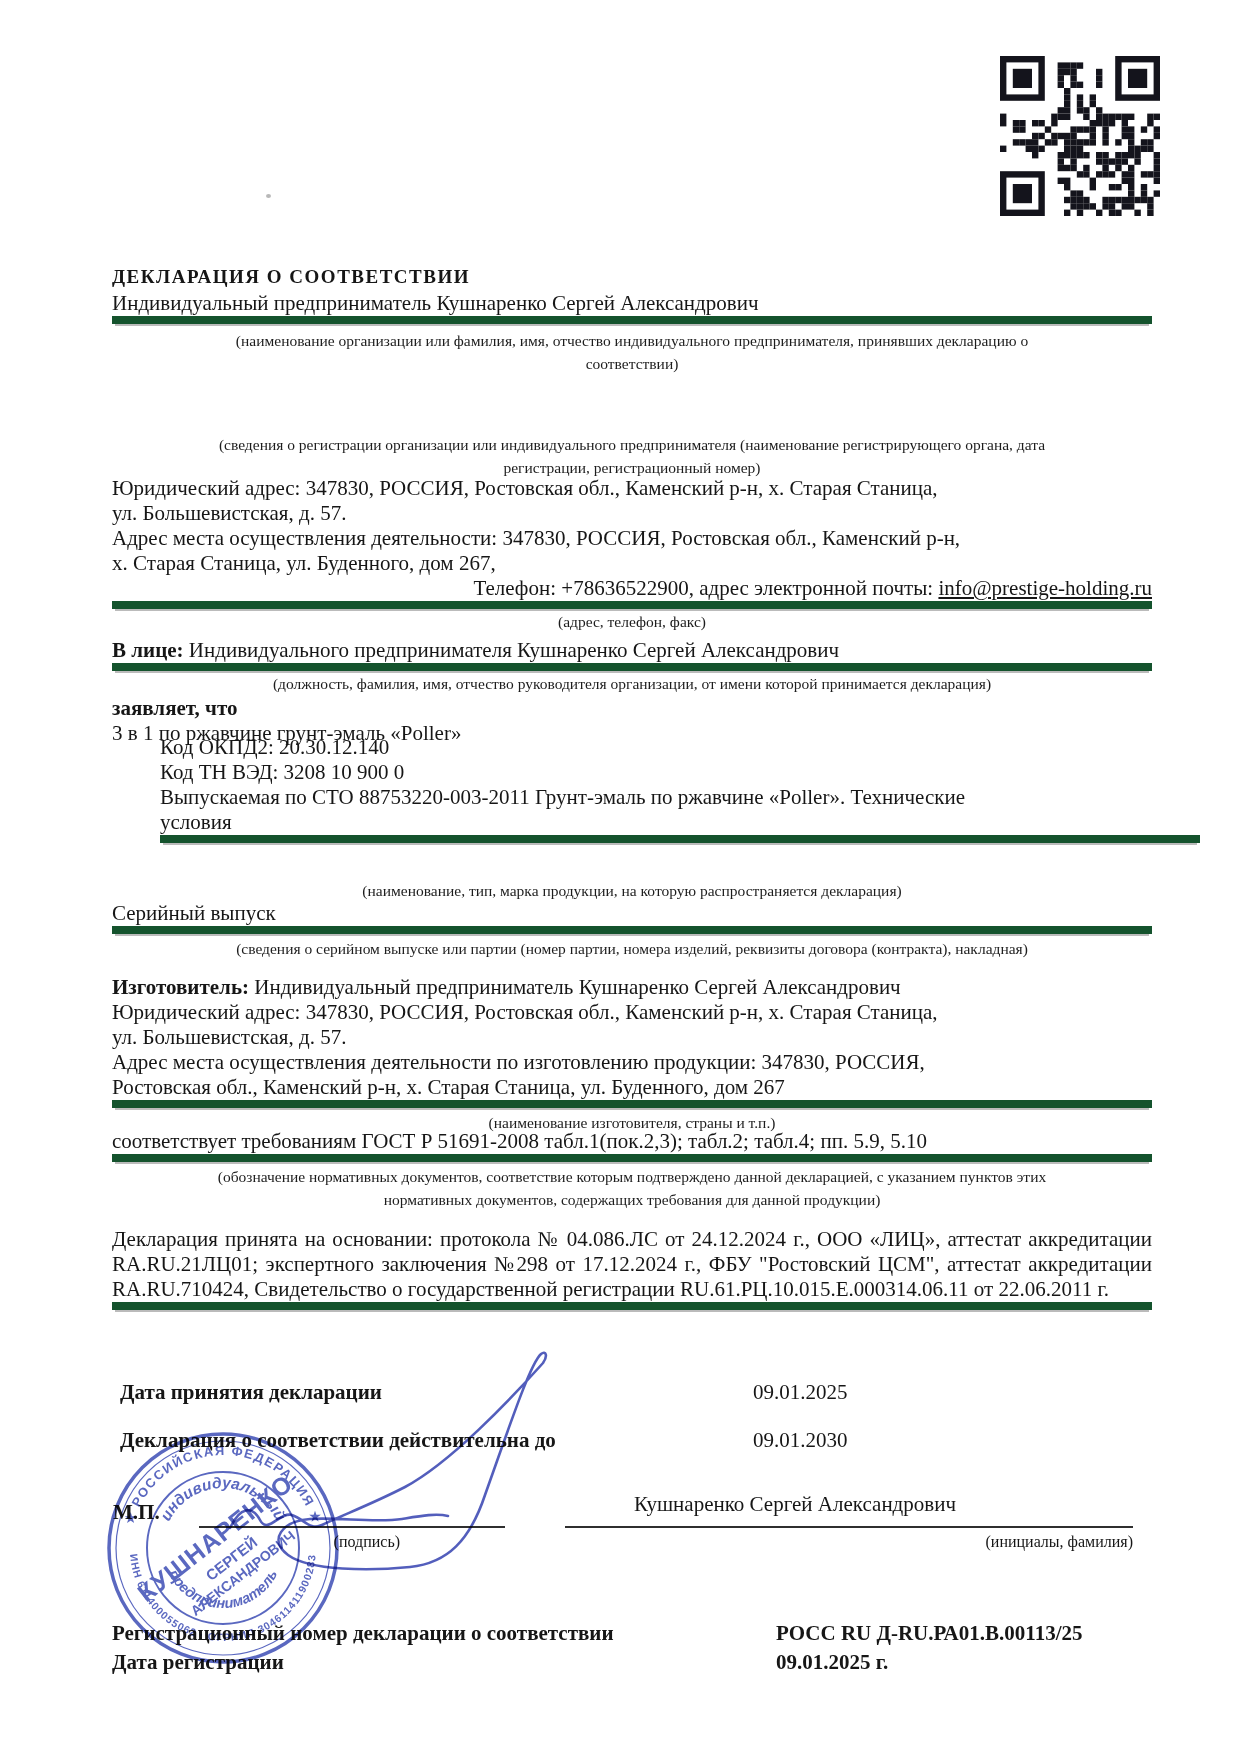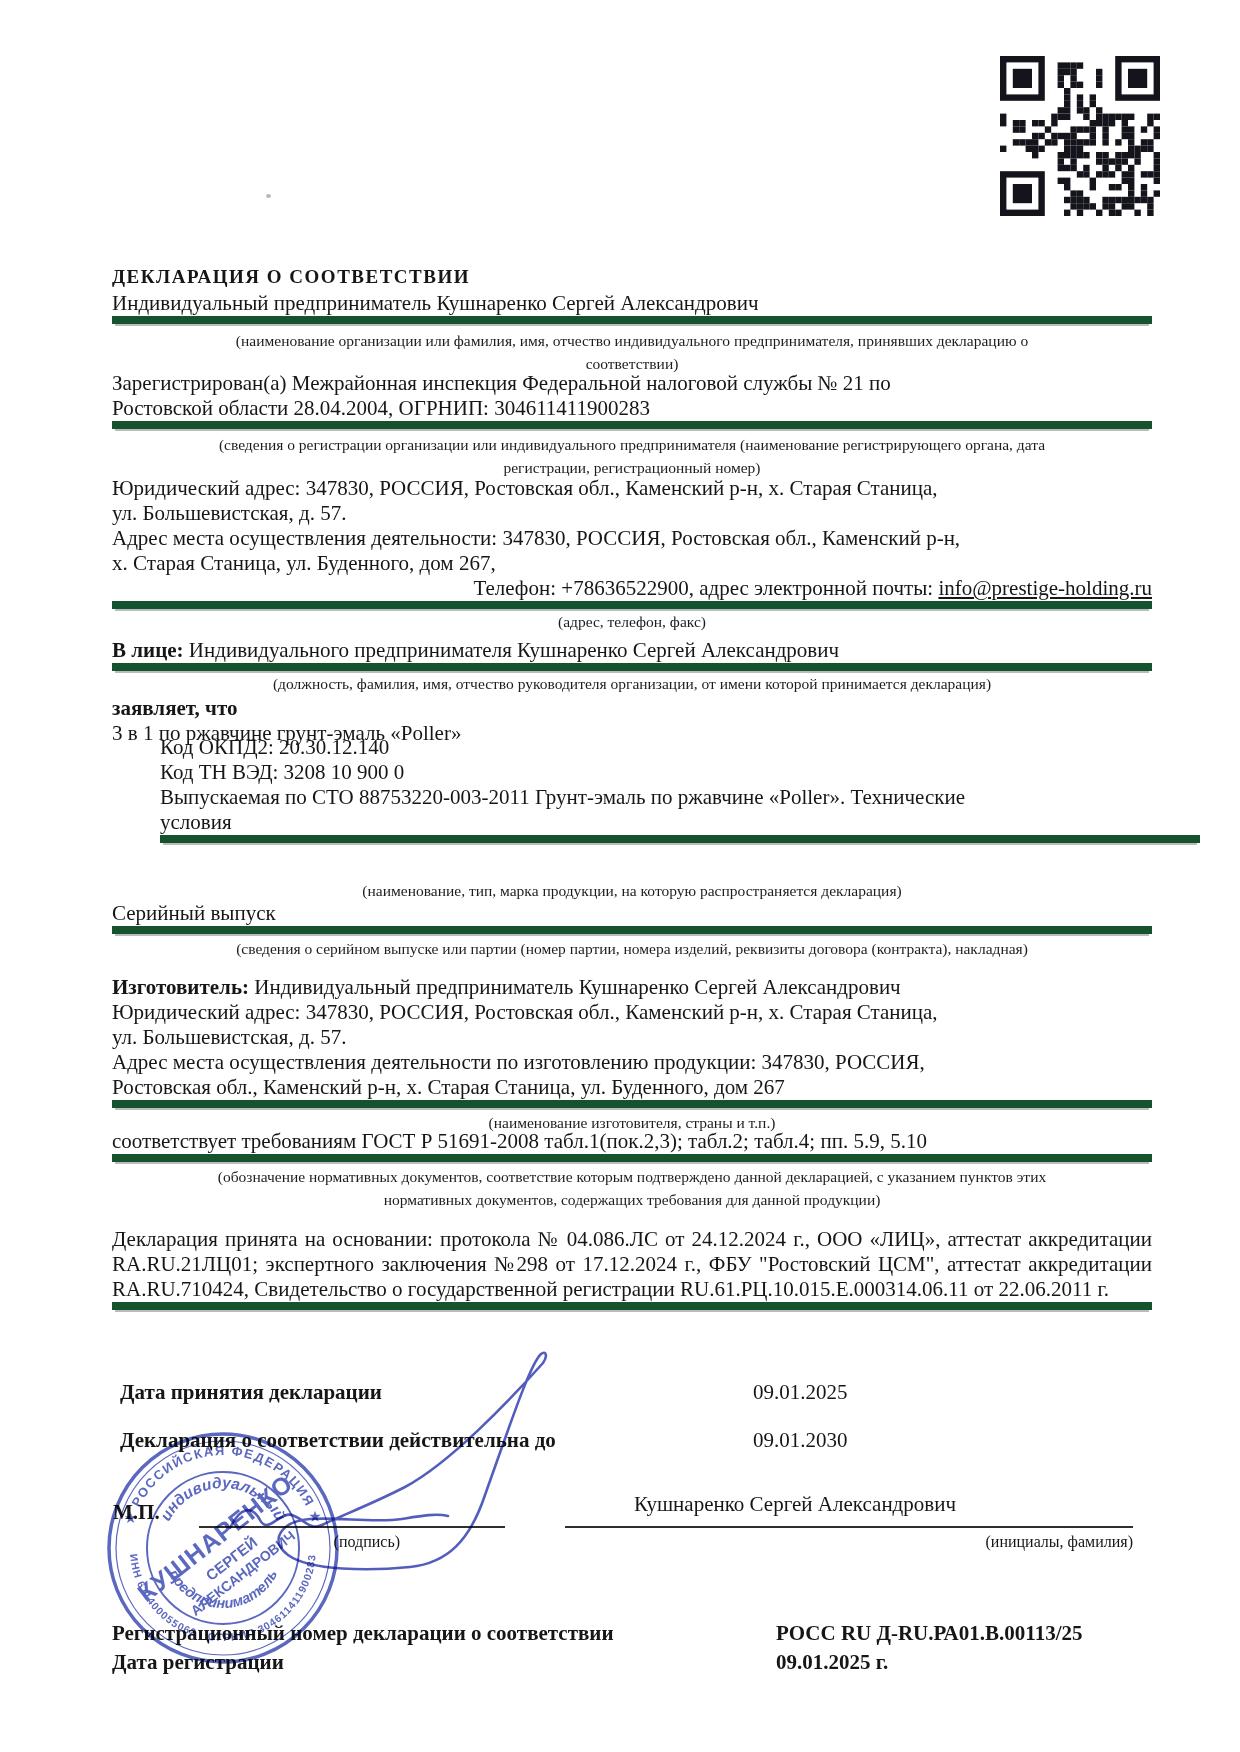--- a/index.html
+++ b/index.html
@@ -227,22 +227,20 @@
     </svg>
 
   <div class="speck" style="left:266px;top:194px;"></div>
 
   <div class="abs title" style="top:266px;">ДЕКЛАРАЦИЯ О СООТВЕТСТВИИ</div>
 
   <div class="abs t u" style="top:291px;">Индивидуальный предприниматель Кушнаренко Сергей Александрович</div>
   <div class="abs cap" style="top:329px;">(наименование организации или фамилия, имя, отчество индивидуального предпринимателя, принявших декларацию о
 соответствии)</div>
 
-  <div class="abs t u pre" style="top:371px;">Зарегистрирован(а) Межрайонная инспекция Федеральной налоговой службы № 21 по
-Ростовской области 28.04.2004, ОГРНИП: 304611411900283</div>
   <div class="abs cap" style="top:433px;">(сведения о регистрации организации или индивидуального предпринимателя (наименование регистрирующего органа, дата
 регистрации, регистрационный номер)</div>
 
   <div class="abs t" style="top:476px;">
     <div class="pre">Юридический адрес: 347830, РОССИЯ, Ростовская обл., Каменский р-н, х. Старая Станица,
 ул. Большевистская, д. 57.</div>
     <div class="pre">Адрес места осуществления деятельности: 347830, РОССИЯ, Ростовская обл., Каменский р-н,
 х. Старая Станица, ул. Буденного, дом 267,</div>
   </div>
   <div class="abs t u" style="top:576px;text-align:right;">

